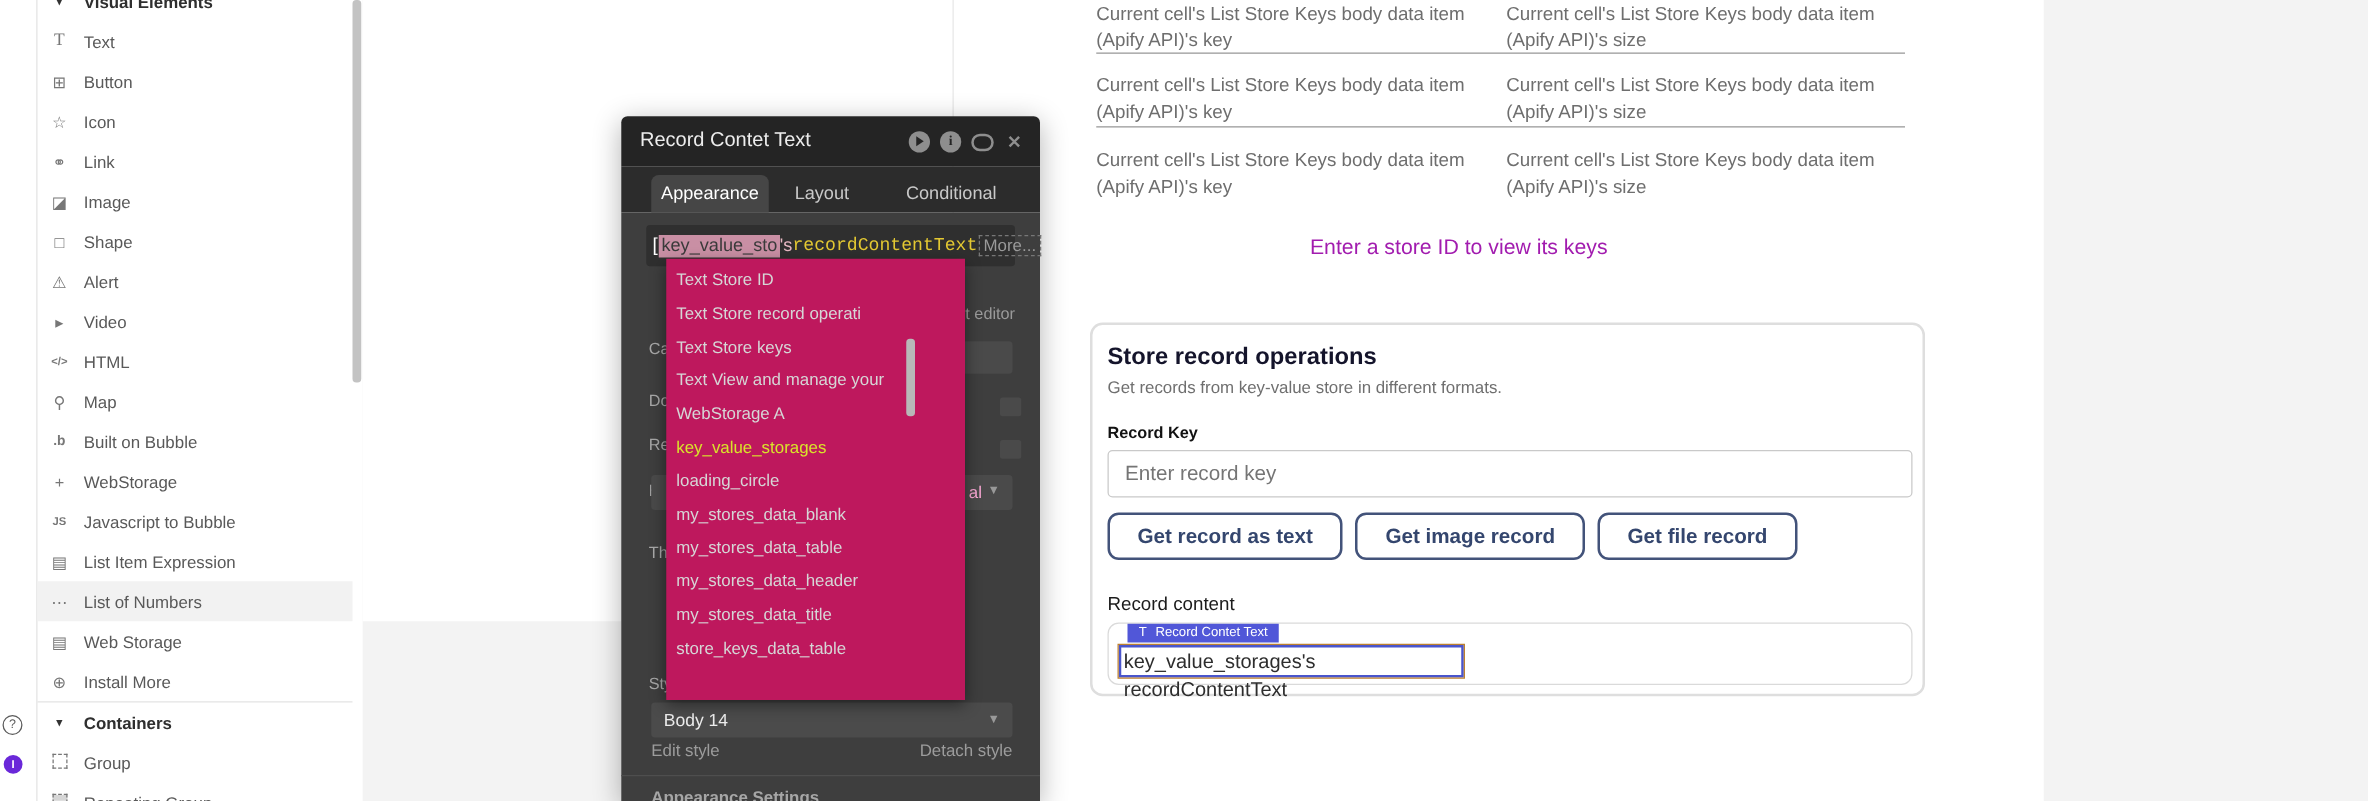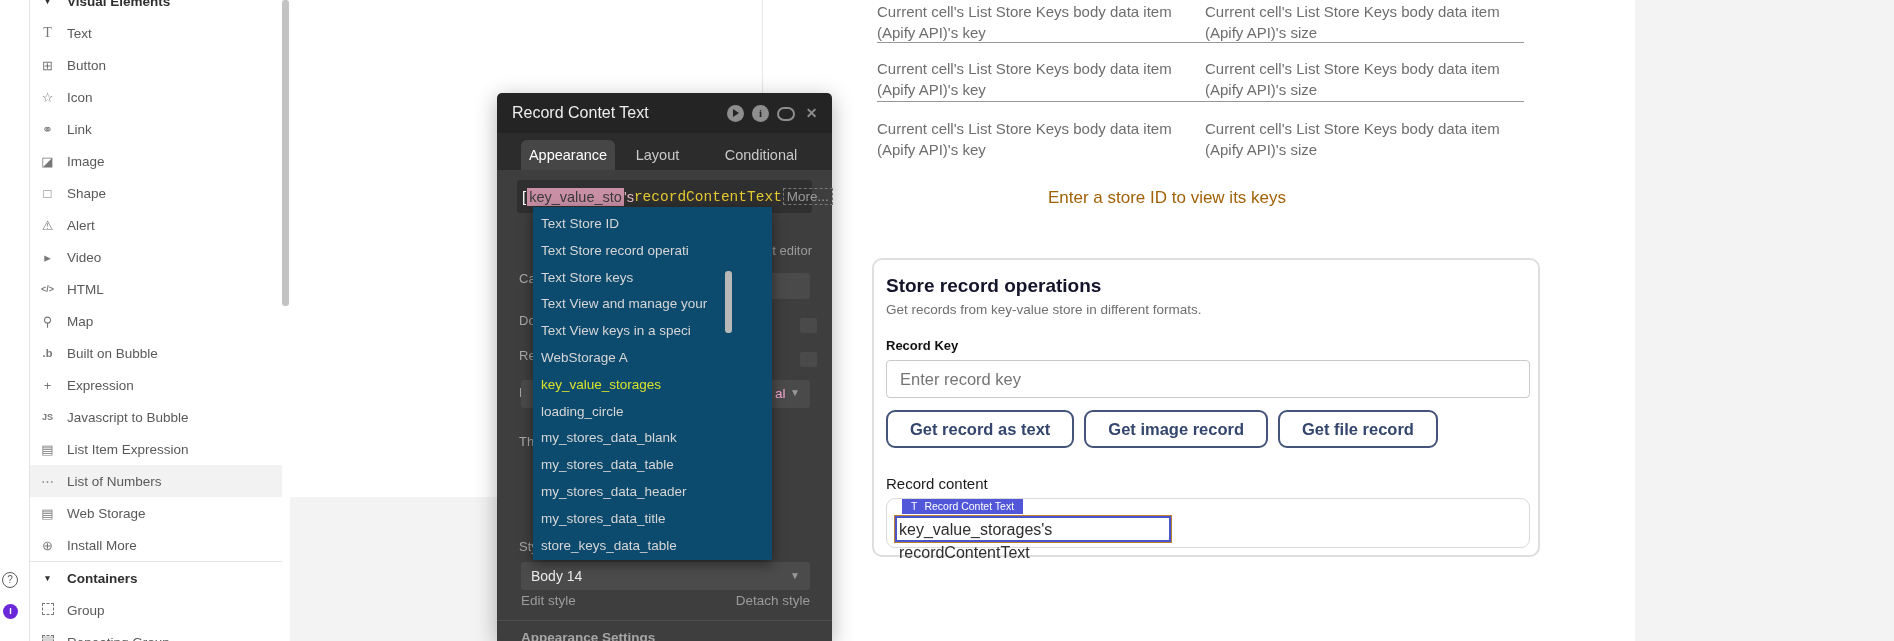--- a/index.html
+++ b/index.html
@@ -29,21 +29,21 @@
   .page-gray-patch{position:absolute;left:290px;top:497px;width:207px;height:144px;background:#f3f3f3;}
   .group-line{position:absolute;left:762px;top:0;width:1px;height:240px;background:#e8e8e8;}
   .kv-table{position:absolute;left:877px;top:0;width:647px;color:#6e6e6e;font-size:15px;line-height:20.5px;}
   .kv-row{display:flex;box-sizing:border-box;}
   .kv-row .kv-key{width:310px;}
   .kv-row .kv-size{margin-left:18px;width:319px;}
   .kv-row:nth-child(1){height:43px;padding-top:2px;border-bottom:1px solid #979797;}
   .kv-row:nth-child(2){height:58px;padding-top:16px;border-bottom:1px solid #979797;box-sizing:content-box;height:42px;}
   .kv-row:nth-child(3){padding-top:17px;}
   .empty-state{position:absolute;left:847px;top:188px;width:640px;text-align:center;
-               font-size:17px;color:#a16207;}
+               font-size:17px;color:#a21caf;}
   
   .card{position:absolute;left:872px;top:258px;width:668px;height:299px;background:#fff;
         border:2px solid #dedede;border-radius:10px;box-sizing:border-box;}
   .card>*{position:absolute;}
   .card-title{left:12px;top:15px;font-size:19px;font-weight:bold;color:#14142b;}
   .card-sub{left:12px;top:42px;font-size:13.5px;color:#6f6f6f;}
   .rk-label{left:12px;top:78px;font-size:13px;font-weight:bold;color:#121212;}
   .rk-input{left:12px;top:100px;width:629px;height:36px;border:1px solid #c9c9c9;border-radius:4px;
             padding:0 0 0 13px;color:#9b9b9b;font-size:16.5px;font-family:"Liberation Sans",sans-serif;outline:none;}
   .btn-row{left:12px;top:150px;display:flex;gap:10px;}
@@ -85,21 +85,21 @@
   .expr .more{color:#9a9a9a;border:1px dashed #777;padding:0 3px;margin-left:1px;font-size:13.5px;}
   .occl{position:absolute;left:22px;color:#a8a8a8;font-size:13px;z-index:1;}
   .occl0{top:178px}.occl1{top:220px}.occl2{top:255px}.occl3{top:292px}.occl4{top:341px}.occl5{top:446px}
   .ed-link{position:absolute;right:20px;top:150px;color:#9a9a9a;font-size:13px;z-index:1;}
   .bg-input{position:absolute;left:150px;top:180px;width:163px;height:26px;background:#4a4a4a;border-radius:3px;z-index:1;}
   .bg-cb{position:absolute;left:303px;width:17px;height:15px;background:#4a4a4a;border-radius:2px;z-index:1;cursor:pointer;}
   .cb1{top:225px}.cb2{top:259px}
   .bg-sel{position:absolute;left:24px;top:287px;width:289px;height:28px;background:#4a4a4a;border-radius:3px;z-index:1;}
   .bg-sel .frag{position:absolute;left:254px;top:6px;color:#f9a8d4;font-size:13.5px;}
   .bg-sel .arr{position:absolute;right:10px;top:7px;color:#999;font-size:10px;}
-  .dd{position:absolute;left:36px;top:114px;width:239px;height:353px;background:#0c4a6e;z-index:6;
+  .dd{position:absolute;left:36px;top:114px;width:239px;height:353px;background:#be185d;z-index:6;
       box-shadow:0 4px 12px rgba(0,0,0,.45);padding-top:4px;box-sizing:border-box;overflow:hidden;}
   .dd-item{height:26.8px;line-height:26.8px;padding-left:8px;color:#d6d6d6;font-size:13.5px;cursor:pointer;white-space:nowrap;}
   .dd-item.yellow{color:#d9e32b;}
   .dd-thumb{position:absolute;left:228px;top:178px;width:7px;height:62px;background:#b8b8b8;border-radius:3px;z-index:7;}
   .style-sel{position:absolute;left:24px;top:469px;width:289px;height:28px;background:#4b4b4b;border-radius:3px;z-index:1;cursor:pointer;}
   .style-sel .val{position:absolute;left:10px;top:6px;color:#ececec;font-size:14px;}
   .style-sel .arr{position:absolute;right:10px;top:8px;color:#999;font-size:10px;}
   .style-links{position:absolute;left:24px;right:22px;top:500px;display:flex;justify-content:space-between;
                color:#9c9c9c;font-size:13.5px;z-index:1;}
   .style-links span{cursor:pointer;}
@@ -196,21 +196,21 @@
         <div class="side-row">
           <span class="ic">⚲</span>
           <span>Map</span>
         </div>
         <div class="side-row">
           <span class="ic small" style="font-size: 11px;">.b</span>
           <span>Built on Bubble</span>
         </div>
         <div class="side-row">
           <span class="ic">+</span>
-          <span>Expression</span>
+          <span>WebStorage</span>
         </div>
         <div class="side-row">
           <span class="ic small">JS</span>
           <span>Javascript to Bubble</span>
         </div>
         <div class="side-row">
           <span class="ic">▤</span>
           <span>List Item Expression</span>
         </div>
         <div class="side-row hl">
@@ -268,21 +268,20 @@
       <span class="conn">'s </span>
       <span class="fld">recordContentText</span>
       <span class="more">More...</span>
     </div>
 
     <div class="dd" id="dd-list">
         <div class="dd-item">Text Store ID</div>
         <div class="dd-item">Text Store record operati</div>
         <div class="dd-item">Text Store keys</div>
         <div class="dd-item">Text View and manage your</div>
-        <div class="dd-item">Text View keys in a speci</div>
         <div class="dd-item">WebStorage A</div>
         <div class="dd-item yellow">key_value_storages</div>
         <div class="dd-item">loading_circle</div>
         <div class="dd-item">my_stores_data_blank</div>
         <div class="dd-item">my_stores_data_table</div>
         <div class="dd-item">my_stores_data_header</div>
         <div class="dd-item">my_stores_data_title</div>
         <div class="dd-item">store_keys_data_table</div>
       </div>
     <div class="dd-thumb"></div>

